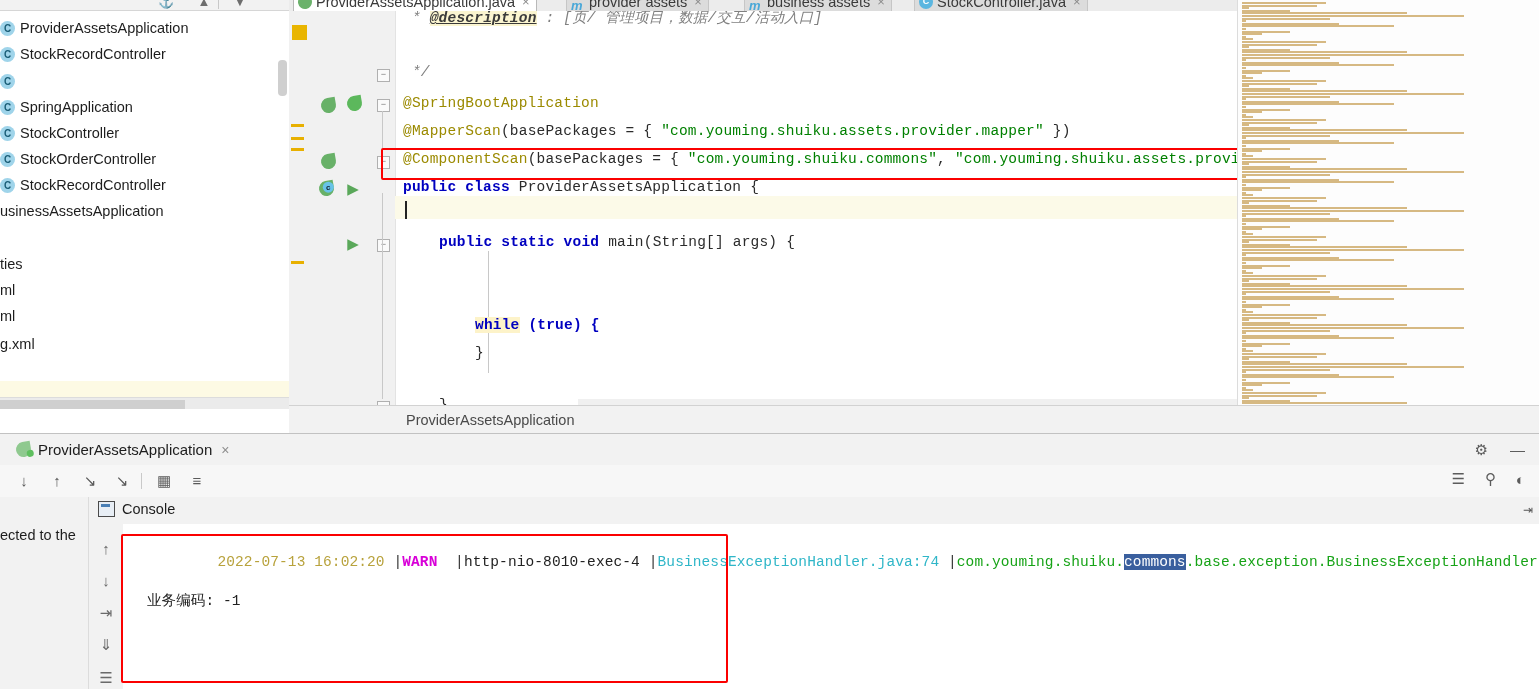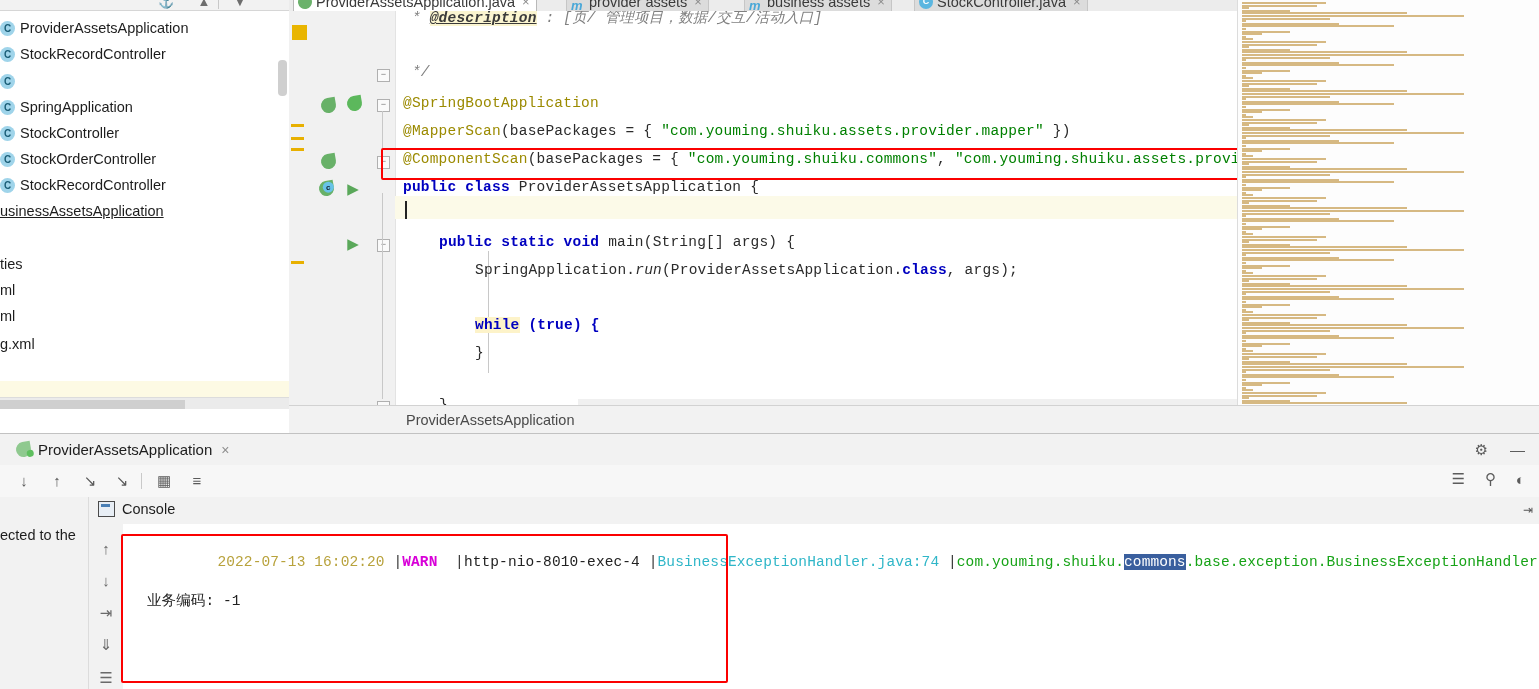--- a/index.html
+++ b/index.html
@@ -184,21 +184,21 @@
           <span class="lbl">StockController</span>
         </div>
         <div class="tree-item" style="position:absolute;top:135px;left:0;">
           <span class="cicon">C</span>
           <span class="lbl">StockOrderController</span>
         </div>
         <div class="tree-item" style="position:absolute;top:161px;left:0;">
           <span class="cicon">C</span>
           <span class="lbl">StockRecordController</span>
         </div>
-        <div class="tree-item noicon" style="position:absolute;top:187px;left:0;text-decoration:underline;">
+        <div class="tree-item noicon" style="position:absolute;top:187px;left:0;">
           <span class="lbl">usinessAssetsApplication</span>
         </div>
         <div class="tree-item noicon" style="position:absolute;top:240px;left:0;">
           <span class="lbl">ties</span>
         </div>
         <div class="tree-item noicon" style="position:absolute;top:266px;left:0;">
           <span class="lbl">ml</span>
         </div>
         <div class="tree-item noicon" style="position:absolute;top:292px;left:0;">
           <span class="lbl">ml</span>
@@ -293,21 +293,20 @@
         <div class="codeline" style="top:112px;left:114px;"><span class="ann">@MapperScan</span><span>(basePackages = { </span><span class="str">"com.youming.shuiku.assets.provider.mapper"</span><span> })</span></div>
 
         <div class="codeline" style="top:140px;left:114px;"><span class="ann">@ComponentScan</span><span>(basePackages = { </span><span class="str">"com.youming.shuiku.commons"</span><span>, </span><span class="str">"com.youming.shuiku.assets.provider"</span><span> })</span></div>
 
         <div class="codeline" style="top:168px;left:114px;"><span class="kw">public class</span><span> ProviderAssetsApplication {</span></div>
 
         <div class="caret" style="left:116px;top:190px;"></div>
 
         <div class="codeline" style="top:223px;left:150px;"><span class="kw">public static void</span><span> main(String[] args) {</span></div>
 
-        <div class="codeline" style="top:251px;left:186px;"><span>SpringApplication.</span><span class="ital">run</span><span>(ProviderAssetsApplication.</span><span class="kw">class</span><span>, args);</span></div>
 
         <div class="codeline" style="top:306px;left:186px;"><span class="kw hl-while">while</span><span class="kw"> (true) {</span></div>
 
         <div class="codeline" style="top:334px;left:186px;">}</div>
 
         <div class="codeline" style="top:386px;left:150px;">}</div>
 
         <div class="stripe"></div>
         <div class="stripe-box"></div>
         <div class="stripe-mark" style="top:113px;"></div>

